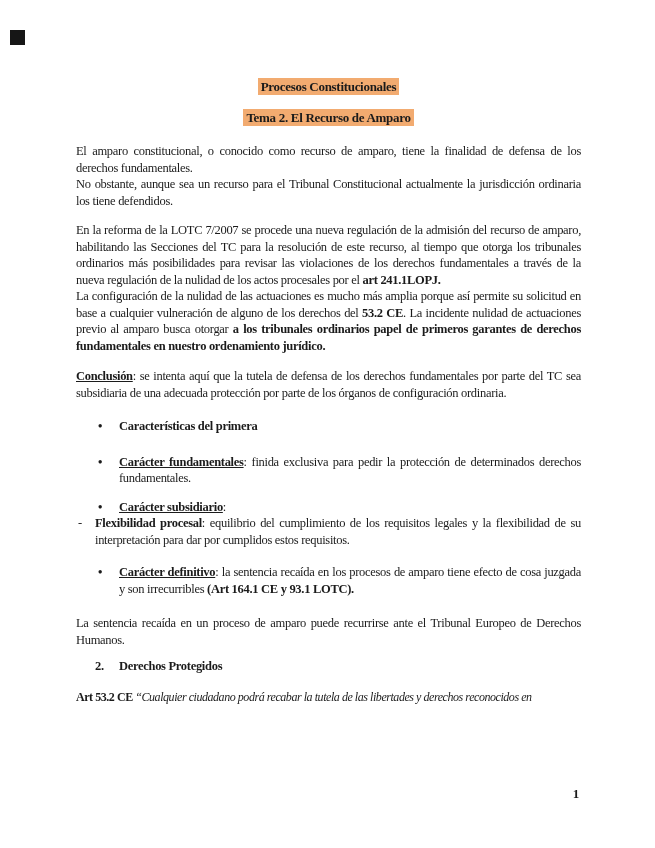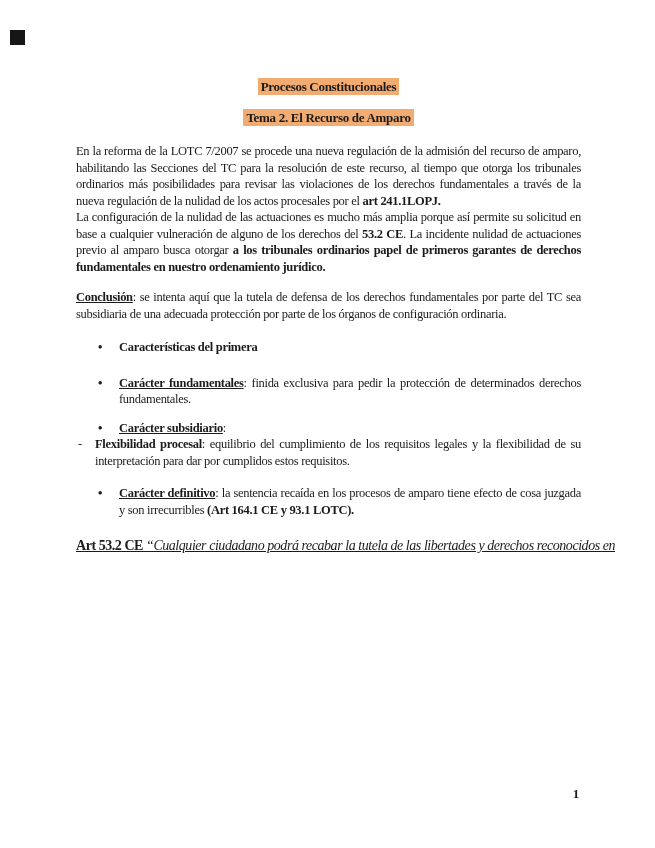--- a/index.html
+++ b/index.html
@@ -75,25 +75,24 @@
     left: 2px;
     top: 0;
   }
   .mb-19 { margin-bottom: 19px; }
   .mb-12 { margin-bottom: 12px; }
   .mb-0  { margin-bottom: 0; }
   .mb-16 { margin-bottom: 16px; }
   .mb-18 { margin-bottom: 18px; }
   .para-sentencia { margin-bottom: 10px; text-align: justify; }
   .quote-block {
-    font-size: 14px;
+    font-size: 12px;
     line-height: 19.5px;
     letter-spacing: -0.45px;
     white-space: nowrap;
-    text-decoration: underline;
   }
   .quote-block .q-line { font-style: italic; }
   .quote-label { font-weight: bold; font-style: normal; }
   .page-number {
     position: absolute;
     right: 76px;
     top: 786px;
     font-weight: bold;
     font-size: 13px;
   }
@@ -110,20 +109,22 @@
     <div class="doc-title center">
       <span class="hl">Procesos Constitucionales</span>
     </div>
 
     <div class="doc-subtitle center">
       <span class="hl">Tema 2. El Recurso de Amparo</span>
     </div>
 
 
     <div class="block-intro">
+      <div class="just">El amparo constitucional, o conocido como recurso de amparo, tiene la finalidad de defensa de los derechos fundamentales.</div>
+      <div class="just">No obstante, aunque sea un recurso para el Tribunal Constitucional actualmente la jurisdicción ordinaria los tiene defendidos.</div>
     </div>
 
     <div class="block-reforma">
       <div class="just"><span>En la reforma de la LOTC 7/2007 se procede una nueva regulación de la admisión del recurso de amparo, habilitando las Secciones del TC para la resolución de este recurso, al tiempo que otorga los tribunales ordinarios más posibilidades para revisar las violaciones de los derechos fundamentales a través de la nueva regulación de la nulidad de los actos procesales por el </span><span class="b">art 241.1LOPJ.</span></div>
       <div class="just"><span>La configuración de la nulidad de las actuaciones es mucho más amplia porque así permite su solicitud en base a cualquier vulneración de alguno de los derechos del </span><span class="b">53.2 CE</span><span>. La incidente nulidad de actuaciones previo al amparo busca otorgar </span><span class="b">a los tribunales ordinarios papel de primeros garantes de derechos fundamentales en nuestro ordenamiento jurídico.</span></div>
     </div>
 
     <div class="block-conclusion just">
       <span class="b u">Conclusión</span><span>: se intenta aquí que la tutela de defensa de los derechos fundamentales por parte del TC sea subsidiaria de una adecuada protección por parte de los órganos de configuración ordinaria.</span>
     </div>
@@ -146,21 +147,25 @@
     <div class="dash-item mb-16">
       <span class="marker">-</span>
       <span class="b">Flexibilidad procesal</span><span>: equilibrio del cumplimiento de los requisitos legales y la flexibilidad de su interpretación para dar por cumplidos estos requisitos.</span>
     </div>
 
     <div class="bullet mb-18">
       <span class="marker">•</span>
       <span class="b u">Carácter definitivo</span><span>: la sentencia recaída en los procesos de amparo tiene efecto de cosa juzgada y son irrecurribles </span><span class="b">(Art 164.1 CE y 93.1 LOTC).</span>
     </div>
 
+    <div class="para-sentencia">La sentencia recaída en un proceso de amparo puede recurrirse ante el Tribunal Europeo de Derechos Humanos.</div>
 
+    <div class="heading heading-2">
+      <span class="h-num">2.</span><span>Derechos Protegidos</span>
+    </div>
 
     <div class="quote-block">
       <div class="q-line"><span class="quote-label">Art 53.2 CE </span><span>“Cualquier ciudadano podrá recabar la tutela de las libertades y derechos reconocidos en</span></div>
     </div>
 
   </div>
 
   <div class="page-number">1</div>
 
 </div>

